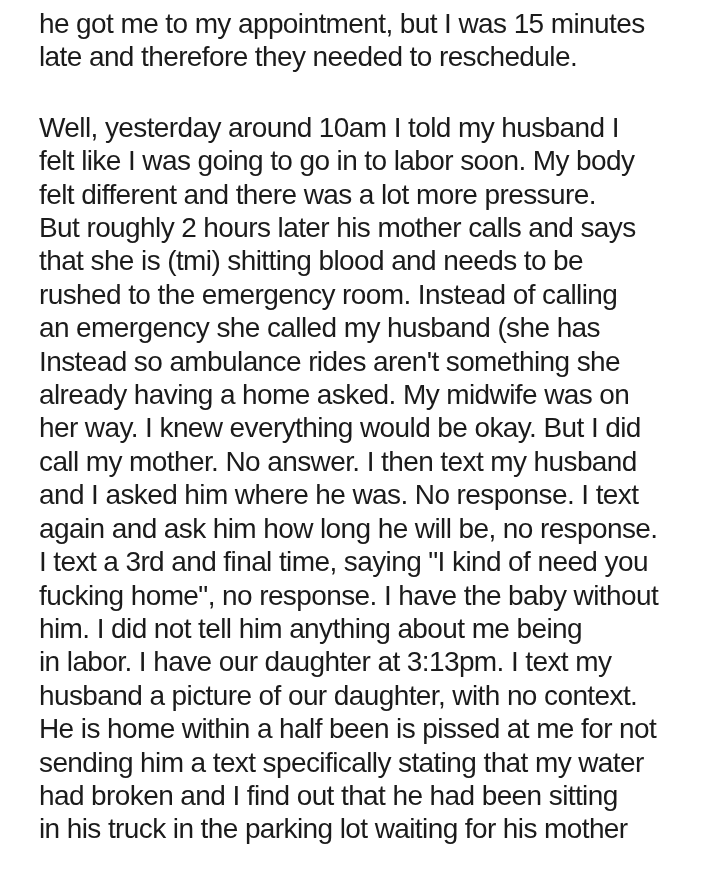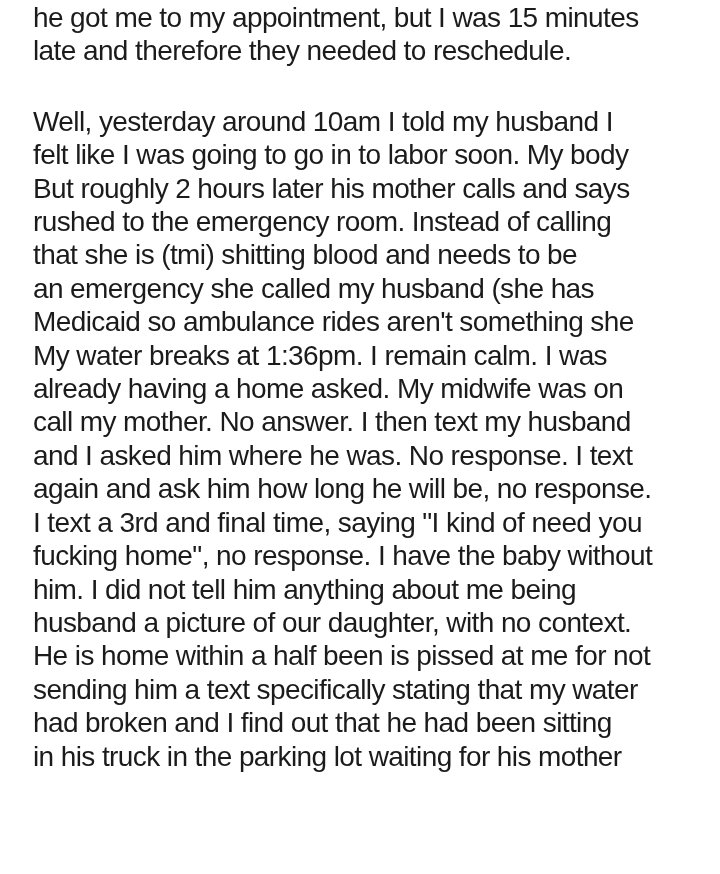--- a/index.html
+++ b/index.html
@@ -14,21 +14,21 @@
     font-family: "Liberation Sans", "DejaVu Sans", sans-serif;
   }
   .post-text {
     padding: 1px 30px 0 33px;
     color: #1b1b1b;
     font-size: 28px;
     line-height: 33.4px;
     letter-spacing: -0.6px;
   }
   .paragraph {
-    margin: 0;
+    margin: 6px;
   }
   .paragraph + .paragraph {
     margin-top: 37px;
   }
   .text-line {
     white-space: nowrap;
   }
 </style>
 </head>
 <body>
@@ -36,33 +36,35 @@
 <div class="post-text">
 
   <div class="paragraph">
     <div class="text-line">he got me to my appointment, but I was 15 minutes</div>
     <div class="text-line">late and therefore they needed to reschedule.</div>
   </div>
 
   <div class="paragraph">
     <div class="text-line">Well, yesterday around 10am I told my husband I</div>
     <div class="text-line">felt like I was going to go in to labor soon. My body</div>
+    <div class="text-line">felt different and there was a lot more pressure.</div>
     <div class="text-line">But roughly 2 hours later his mother calls and says</div>
+    <div class="text-line">that she is (tmi) shitting blood and needs to be</div>
     <div class="text-line">rushed to the emergency room. Instead of calling</div>
-    <div class="text-line">that she is (tmi) shitting blood and needs to be</div>
     <div class="text-line">an emergency she called my husband (she has</div>
-    <div class="text-line">Medicaid so ambulance rides aren't something she</div>
-    <div class="text-line">My water breaks at 1:36pm. I remain calm. I was</div>
+    <div class="text-line">Instead so ambulance rides aren't something she</div>
     <div class="text-line">already having a home asked. My midwife was on</div>
+    <div class="text-line">her way. I knew everything would be okay. But I did</div>
     <div class="text-line">call my mother. No answer. I then text my husband</div>
     <div class="text-line">and I asked him where he was. No response. I text</div>
     <div class="text-line">again and ask him how long he will be, no response.</div>
     <div class="text-line">I text a 3rd and final time, saying "I kind of need you</div>
     <div class="text-line">fucking home", no response. I have the baby without</div>
     <div class="text-line">him. I did not tell him anything about me being</div>
+    <div class="text-line">in labor. I have our daughter at 3:13pm. I text my</div>
     <div class="text-line">husband a picture of our daughter, with no context.</div>
     <div class="text-line">He is home within a half been is pissed at me for not</div>
     <div class="text-line">sending him a text specifically stating that my water</div>
     <div class="text-line">had broken and I find out that he had been sitting</div>
     <div class="text-line">in his truck in the parking lot waiting for his mother</div>
   </div>
 
 </div>
 
 </body></html>

